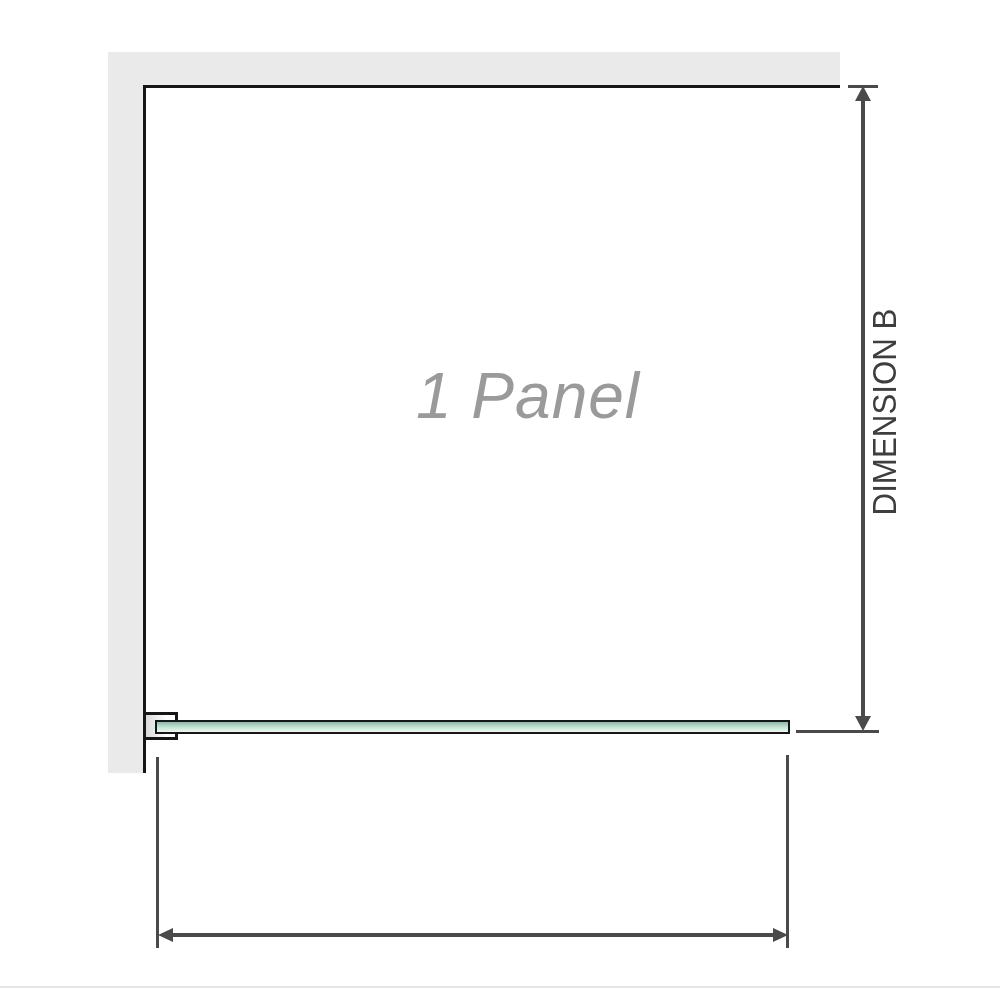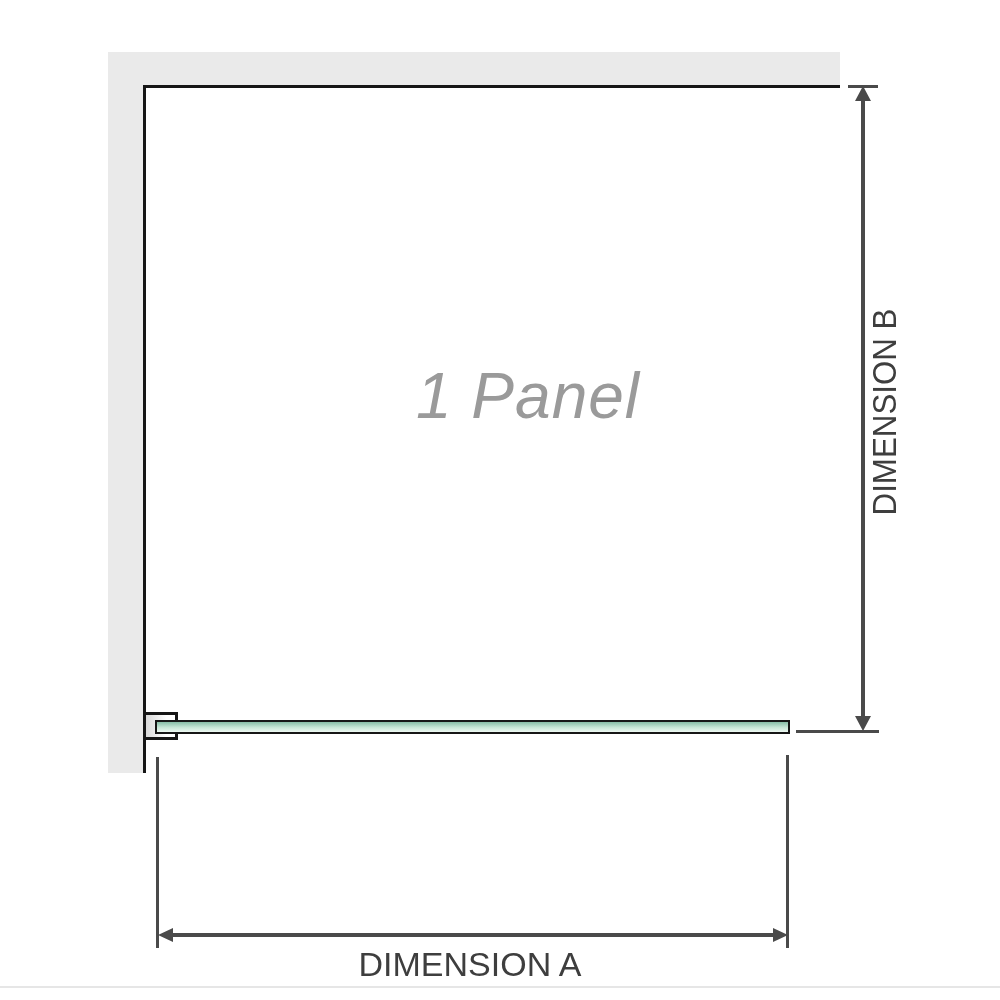--- a/index.html
+++ b/index.html
@@ -131,17 +131,16 @@
   <div class="abs dim dimline-b"></div>
   <div class="abs arrow arrow-up"></div>
   <div class="abs arrow arrow-down"></div>
   <div class="abs dim-label dim-label-b">DIMENSION B</div>
 
   <div class="abs dim ext-a-left"></div>
   <div class="abs dim ext-a-right"></div>
   <div class="abs dim dimline-a"></div>
   <div class="abs arrow arrow-left"></div>
   <div class="abs arrow arrow-right"></div>
-  <div class="abs dim-label dim-label-a">DIMENSION A</div>
 
   <div class="abs baseline"></div>
 
 </div>
 
 </body></html>

